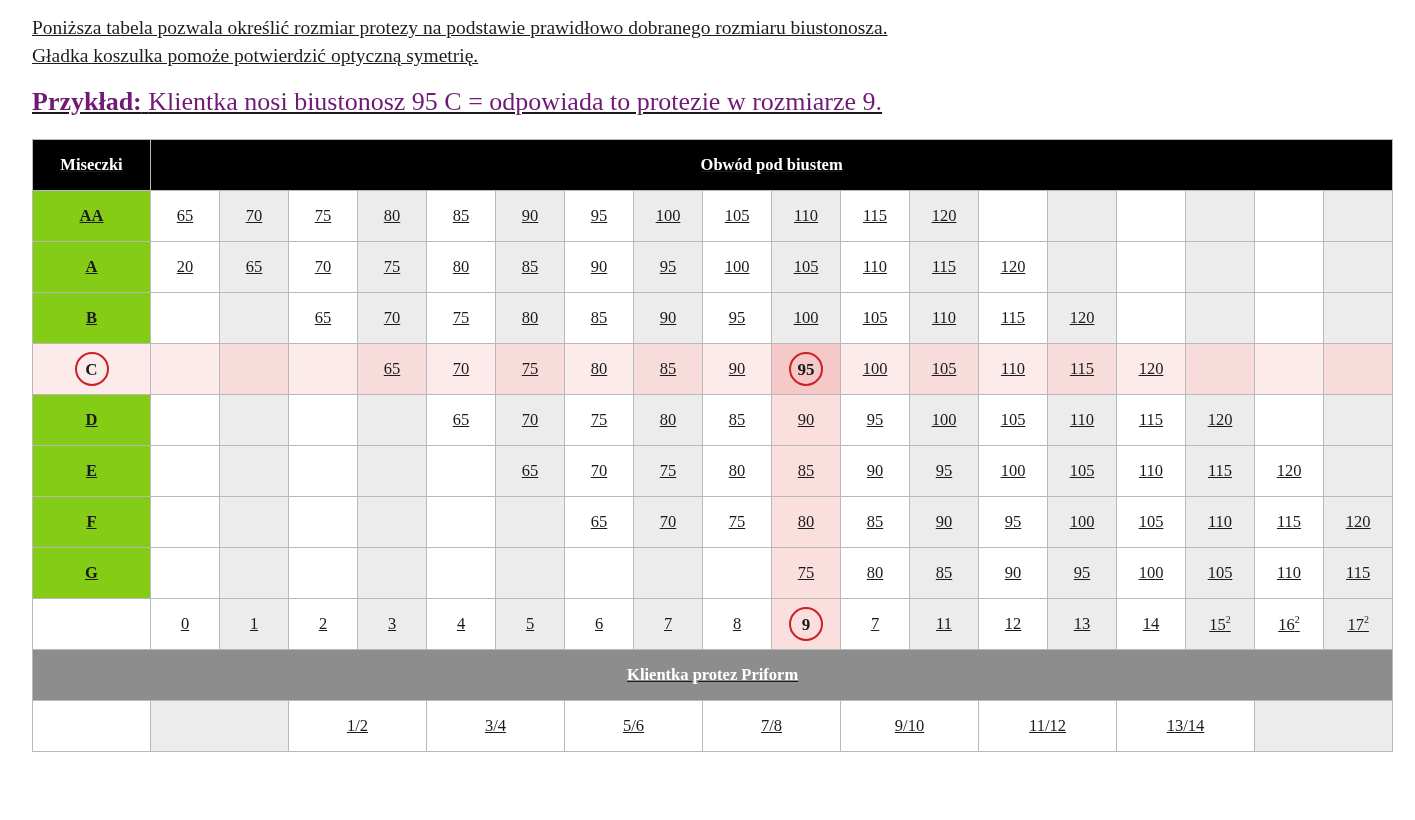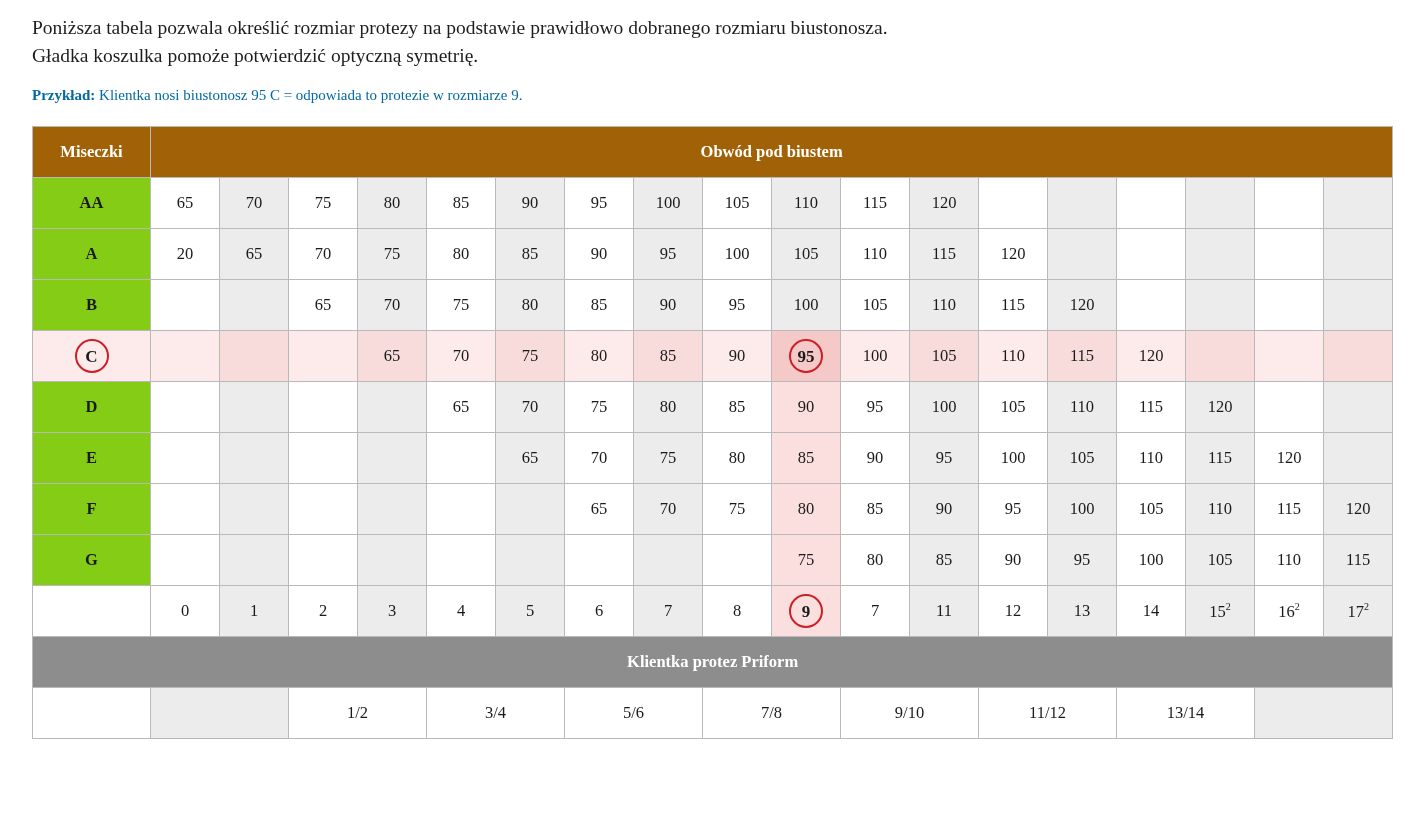--- a/index.html
+++ b/index.html
@@ -10,31 +10,32 @@
   body {
     width: 1415px;
     height: 820px;
     font-family: "Liberation Serif", serif;
     color: #1a1a1a;
     overflow: hidden;
   }
   .page {
     padding: 14px 30px 0 32px;
     box-sizing: border-box;
+    text-decoration: underline;
   }
   .intro {
     font-size: 19.5px;
     line-height: 1.42;
     color: #1d1d1d;
   }
   .intro p { margin: 0; }
   .example {
     margin-top: 18px;
-    font-size: 15px;
-    color: #0369a1;
+    font-size: 26px;
+    color: #701a75;
   }
   .example b { font-weight: bold; }
 
   table.sizing {
     margin-top: 22px;
     border-collapse: collapse;
     width: 1352px;
     table-layout: fixed;
     font-family: "Liberation Serif", serif;
   }
@@ -42,21 +43,21 @@
     border: 1px solid #b9b9b9;
     height: 50px;
     text-align: center;
     vertical-align: middle;
     font-size: 16.5px;
     padding: 0;
     position: relative;
   }
   
   .hdr {
-    background: #a16207;
+    background: #000000;
     color: #ffffff;
     font-weight: bold;
     font-size: 15px;
     border: 1px solid #8d8d8d;
     height: 60px;
   }
   .hdr-cup {
     border-right: 3px solid #ffffff;
   }
   .band {

